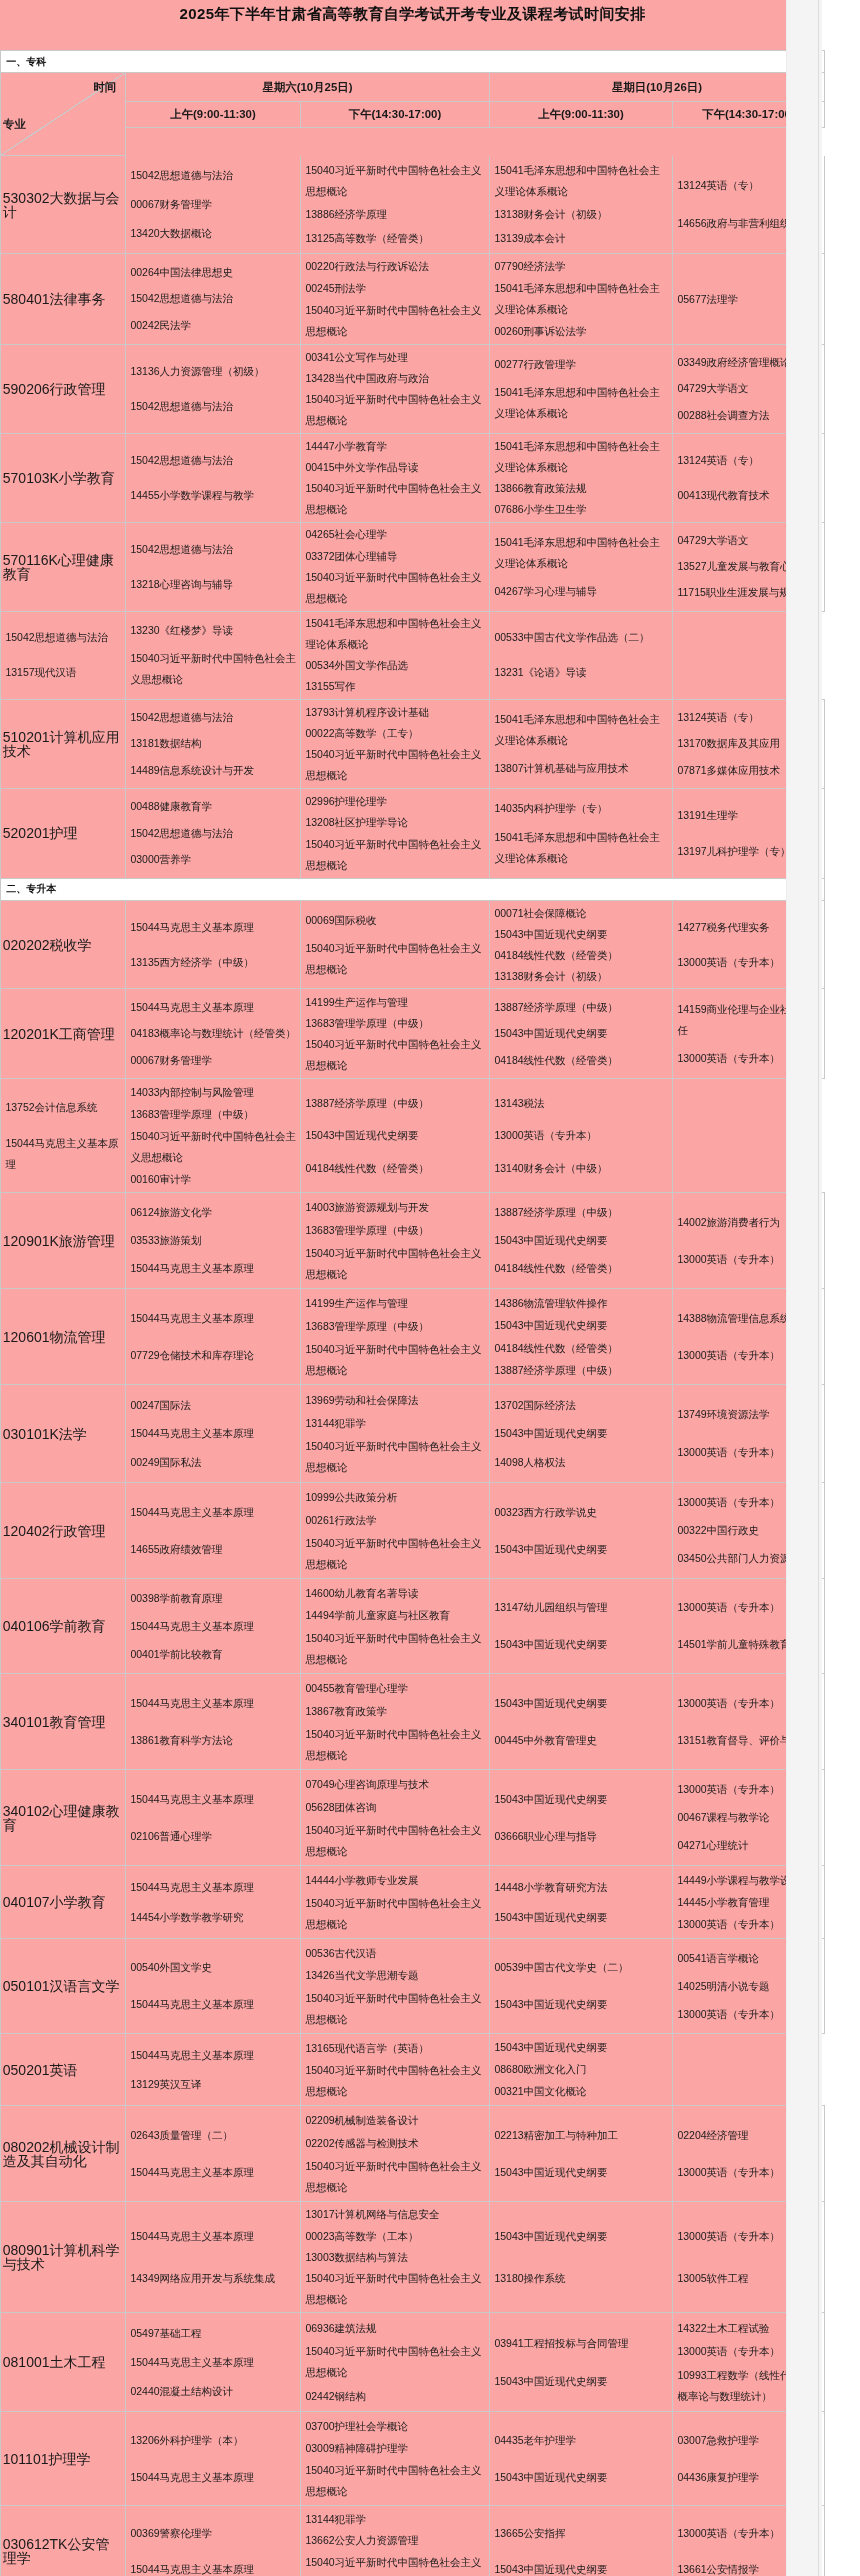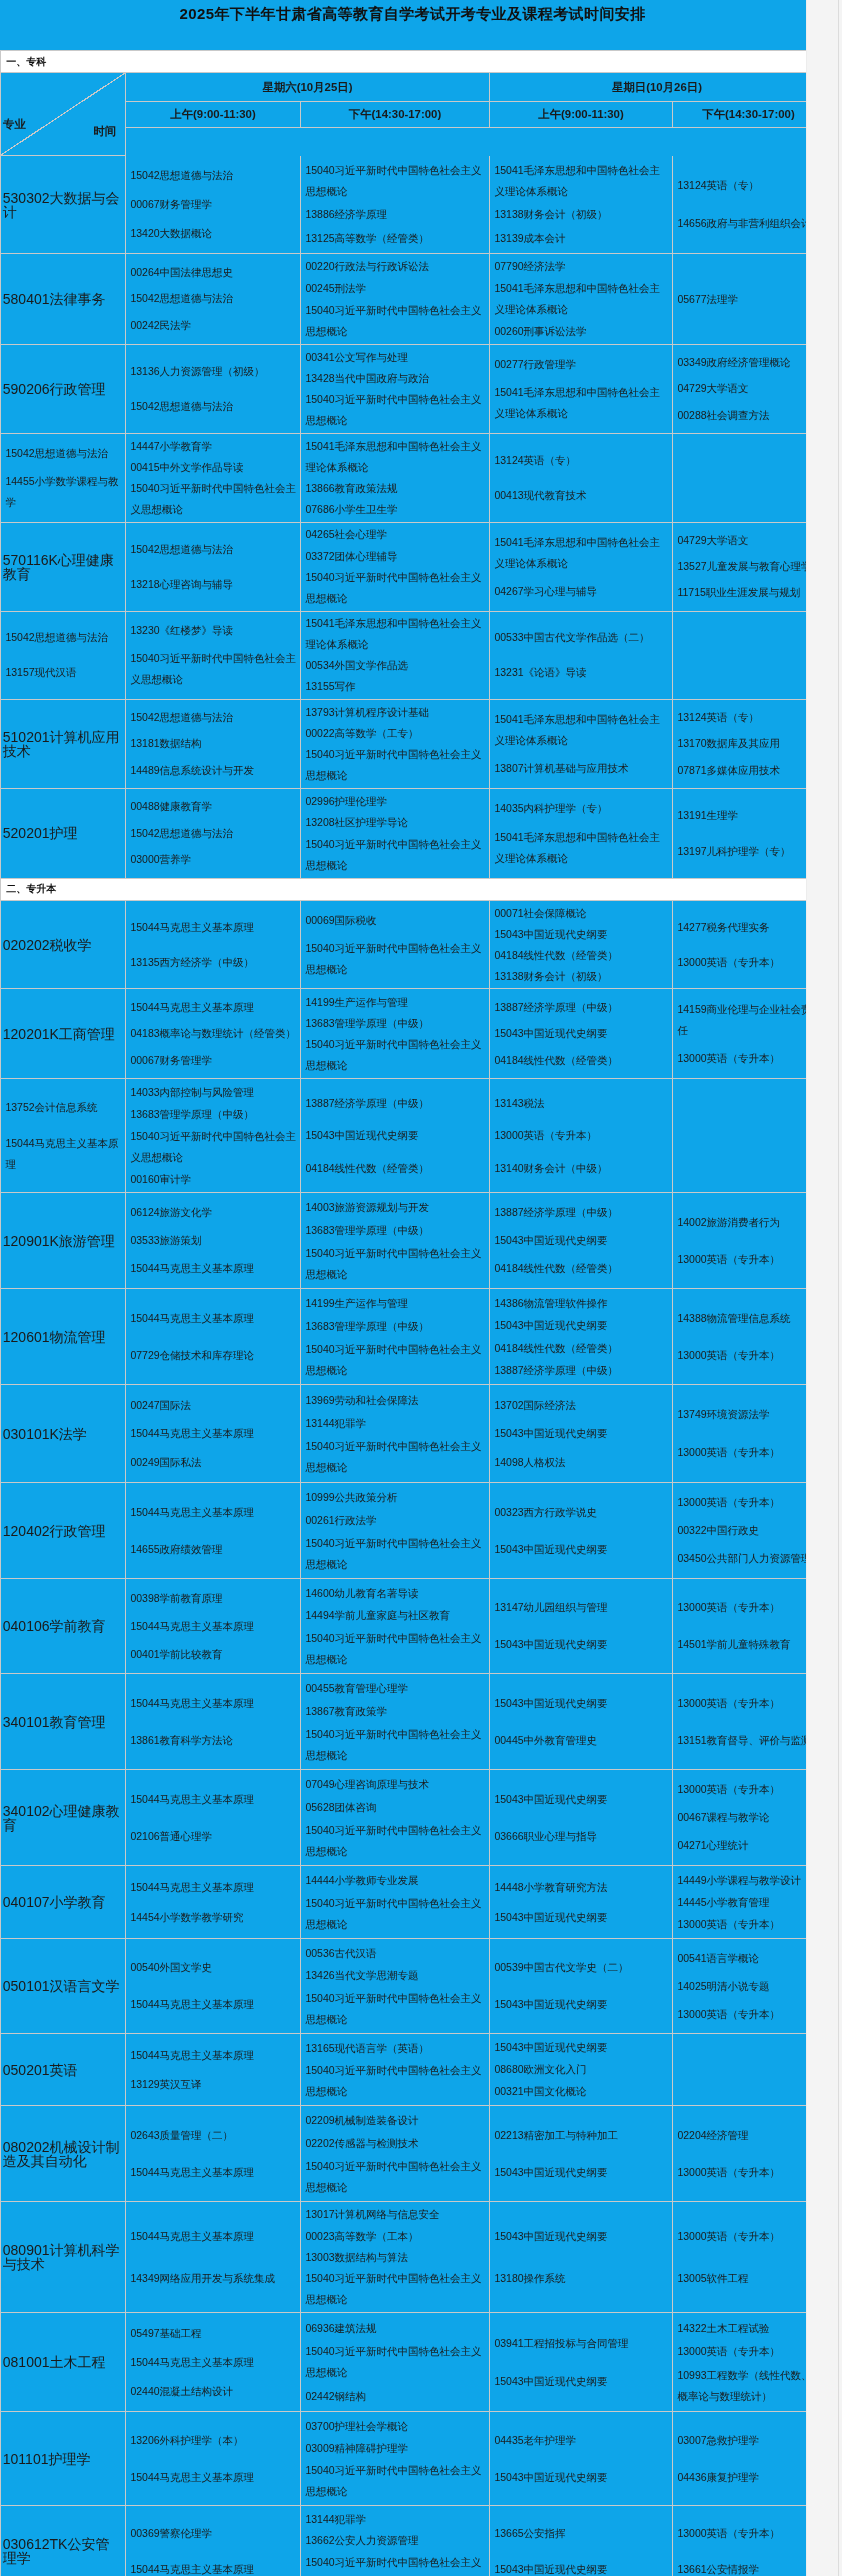--- a/index.html
+++ b/index.html
@@ -1,21 +1,21 @@
 <!DOCTYPE html>
 <html lang="zh" style="font-size:14px"><head>
 <meta charset="utf-8">
 <style>
   html,body{margin:0;padding:0;}
   body{
     width:860px;height:2576px;overflow:hidden;background:#ffffff;
     font-family:"Liberation Sans","DejaVu Sans",sans-serif;
     color:#1a1a1a;-webkit-font-smoothing:antialiased;
   }
-  .page{position:relative;width:822px;height:2576px;background:#0ea5e9;padding-left:20px;}
+  .page{position:relative;width:822px;height:2576px;background:#fca5a5;}
   .content{position:absolute;left:0;top:0;width:825px;}
   .right-gutter{
     position:absolute;top:0;right:0;width:35px;height:2576px;
     background:#f4f4f4;border-left:0.9px solid #ededed;
   }
   .right-gutter .rail{
     position:absolute;top:0;right:3.5px;width:0.9px;height:100%;background:#dcdcdc;
   }
   .title{
     margin:0;padding:5.3px 0 0 0;height:50px;box-sizing:border-box;
@@ -39,21 +39,21 @@
   }
   .corner{
     grid-row:1 / span 3;grid-column:1;position:relative;
     background:
       linear-gradient(to bottom right,
         rgba(0,0,0,0) calc(50% - 0.6px),
         #c9c9c9 calc(50% - 0.6px),
         #c9c9c9 calc(50% + 0.6px),
         rgba(0,0,0,0) calc(50% + 0.6px));
   }
-  .corner-time{position:absolute;top:7px;right:8.8px;margin-top:44px;}
+  .corner-time{position:absolute;top:7px;right:8.8px;}
   .corner-major{position:absolute;bottom:23px;left:2px;}
   .month-cell{grid-column:2 / span 4;}
   .day-cell{grid-column:span 2;}
   .data-row{
     display:grid;
     grid-template-columns:125px 175px 189px 183px 152px;
     border-bottom:0.9px solid #c9c9c9;
     box-sizing:border-box;
   }
   .cell{
@@ -155,20 +155,21 @@
               <div class="course">00277行政管理学</div>
               <div class="course">15041毛泽东思想和中国特色社会主义理论体系概论</div>
             </div>
             <div class="cell course-cell">
               <div class="course">03349政府经济管理概论</div>
               <div class="course">04729大学语文</div>
               <div class="course">00288社会调查方法</div>
             </div>
           </div>
           <div class="data-row" style="min-height: 88px;">
+            <div class="cell major-cell">570103K小学教育</div>
             <div class="cell course-cell">
               <div class="course">15042思想道德与法治</div>
               <div class="course">14455小学数学课程与教学</div>
             </div>
             <div class="cell course-cell">
               <div class="course">14447小学教育学</div>
               <div class="course">00415中外文学作品导读</div>
               <div class="course">15040习近平新时代中国特色社会主义思想概论</div>
             </div>
             <div class="cell course-cell">

